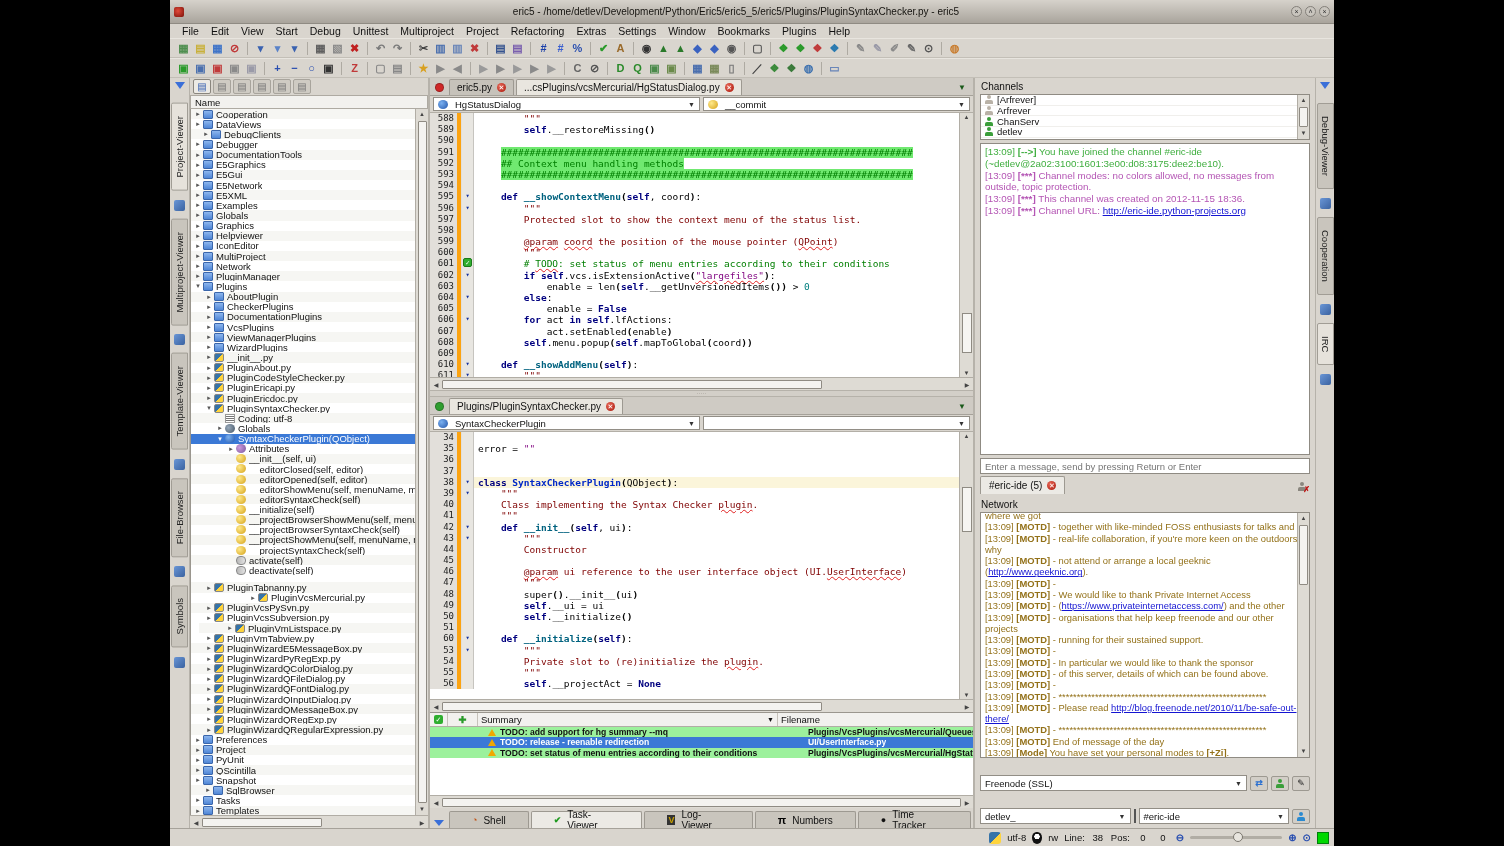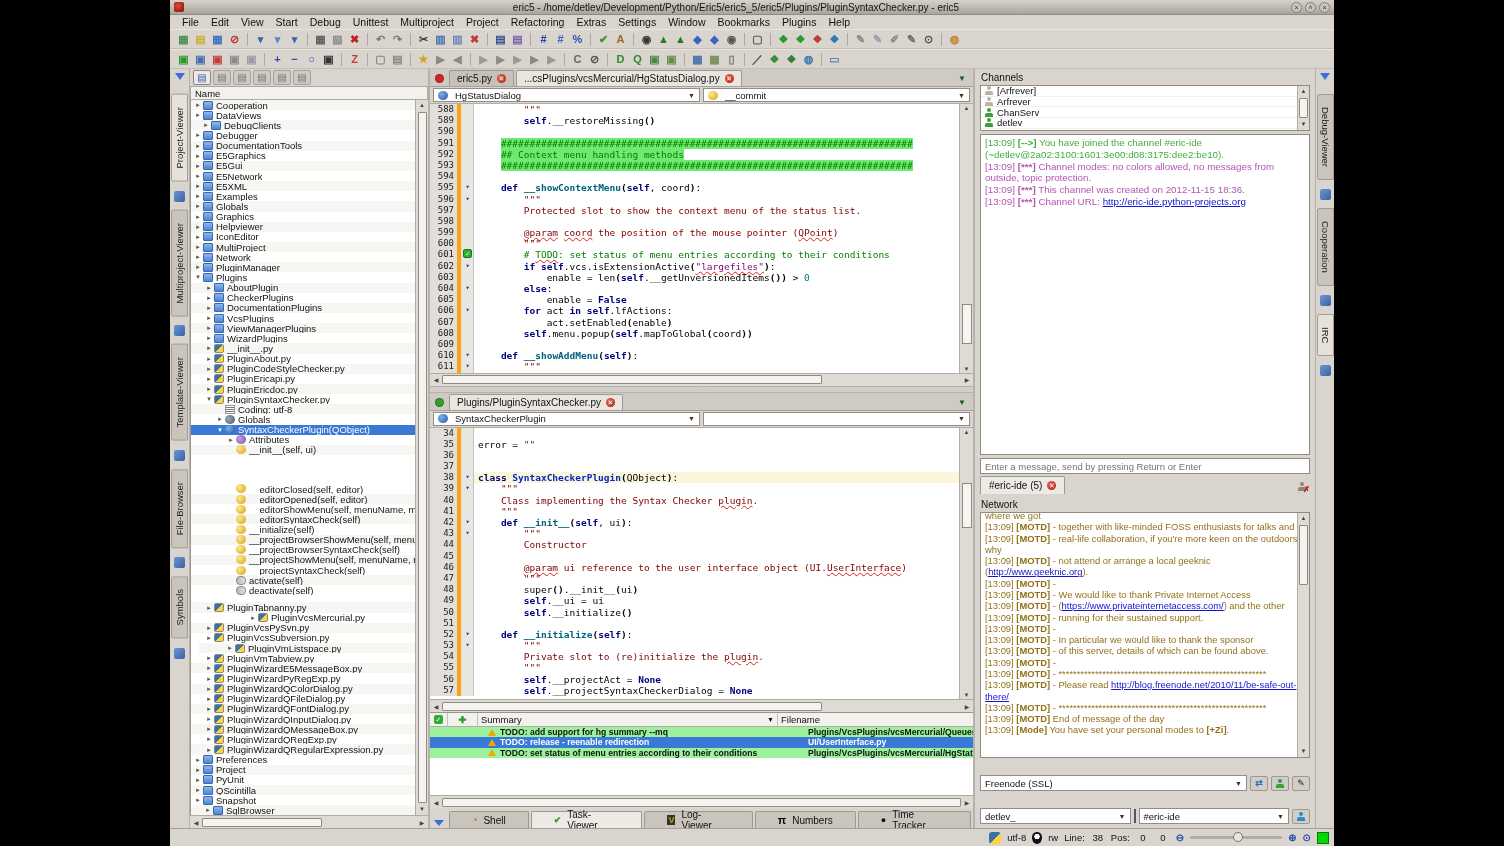--- a/index.html
+++ b/index.html
@@ -1,19 +1,19 @@
 <!DOCTYPE html>
 <html><head>
 <meta charset="utf-8">
 <style>
 *{box-sizing:border-box;margin:0;padding:0}
 body{margin:0;background:#000;width:1504px;height:846px;overflow:hidden;font-family:"Liberation Sans",sans-serif;position:relative;font-size:11px;color:#111}
 .app{position:absolute;left:170px;top:0;width:1164px;height:846px;background:#d9d5ce;display:flex;flex-direction:column}
 
-.titlebar{height:15px;background:linear-gradient(#d6d2cb,#a9a49c);display:flex;align-items:center;padding:0 4px;border-bottom:1px solid #8f8b83;flex:none}
+.titlebar{height:24px;background:linear-gradient(#d6d2cb,#a9a49c);display:flex;align-items:center;padding:0 4px;border-bottom:1px solid #8f8b83;flex:none}
 .appicon{width:10px;height:10px;background:radial-gradient(circle at 40% 40%,#e24a3a,#7a1008);border-radius:2px;flex:none}
 .ttl{flex:1;text-align:center;font-size:10px;color:#15130f;white-space:nowrap;overflow:hidden}
 .winbtn{width:11px;height:11px;border-radius:6px;background:#c9c5be;border:1px solid #84807a;margin-left:3px;font-size:7px;line-height:9px;text-align:center;color:#333;flex:none}
 
 .menubar{height:14px;display:flex;align-items:center;background:#d9d5ce;padding-left:6px;flex:none}
 .menu-item{padding:0 6px;font-size:10.5px}
 .toolbar{height:20px;display:flex;align-items:center;background:#d9d5ce;border-top:1px solid #e8e5df;border-bottom:1px solid #c3bfb7;padding-left:5px;flex:none}
 .tbi{width:17px;height:16px;display:flex;align-items:center;justify-content:center;font-size:11px;font-weight:bold;border-radius:2px}
 .tbsep{width:1px;height:13px;background:#aeaaa2;margin:0 4px;flex:none}
 
@@ -473,21 +473,21 @@
             <div class="trow" style="padding-left: 35px;">
               <span class="texp">▸</span>
               <span class="ti ti-attrs"></span>
               <span class="tlabel">Attributes</span>
             </div>
             <div class="trow" style="padding-left: 35px;">
               <span class="texp"></span>
               <span class="ti ti-method"></span>
               <span class="tlabel">__init__(self, ui)</span>
             </div>
-            <div class="trow" style="padding-left: 35px; margin-top: 29px;">
+            <div class="trow" style="padding-left: 35px;">
               <span class="texp"></span>
               <span class="ti ti-method"></span>
               <span class="tlabel">__editorClosed(self, editor)</span>
             </div>
             <div class="trow" style="padding-left: 35px;">
               <span class="texp"></span>
               <span class="ti ti-method"></span>
               <span class="tlabel">__editorOpened(self, editor)</span>
             </div>
             <div class="trow" style="padding-left: 35px;">
@@ -773,26 +773,25 @@
               <div class="cline"><span class="lnum">42</span><span class="chg"></span><span class="fold">▾</span><span class="ctext"><span class="tk pl">    </span><span class="tk kw">def </span><span class="tk fn">__init__</span><span class="tk br">(</span><span class="tk kw">self</span><span class="tk pl">, ui</span><span class="tk br">)</span><span class="tk pl">:</span></span></div>
               <div class="cline"><span class="lnum">43</span><span class="chg"></span><span class="fold">▾</span><span class="ctext"><span class="tk str">        """</span></span></div>
               <div class="cline"><span class="lnum">44</span><span class="chg"></span><span class="fold"></span><span class="ctext"><span class="tk str">        Constructor</span></span></div>
               <div class="cline"><span class="lnum">45</span><span class="chg"></span><span class="fold"></span><span class="ctext"></span></div>
               <div class="cline"><span class="lnum">46</span><span class="chg"></span><span class="fold"></span><span class="ctext"><span class="tk str">        </span><span class="tk str msp">@param</span><span class="tk str"> ui reference to the user interface object (UI.</span><span class="tk str msp">UserInterface</span><span class="tk str">)</span></span></div>
               <div class="cline"><span class="lnum">47</span><span class="chg"></span><span class="fold"></span><span class="ctext"><span class="tk str">        """</span></span></div>
               <div class="cline"><span class="lnum">48</span><span class="chg"></span><span class="fold"></span><span class="ctext"><span class="tk pl">        super</span><span class="tk br">()</span><span class="tk pl">.__init__</span><span class="tk br">(</span><span class="tk pl">ui</span><span class="tk br">)</span></span></div>
               <div class="cline"><span class="lnum">49</span><span class="chg"></span><span class="fold"></span><span class="ctext"><span class="tk pl">        </span><span class="tk kw">self</span><span class="tk pl">.__ui = ui</span></span></div>
               <div class="cline"><span class="lnum">50</span><span class="chg"></span><span class="fold"></span><span class="ctext"><span class="tk pl">        </span><span class="tk kw">self</span><span class="tk pl">.__initialize</span><span class="tk br">()</span></span></div>
               <div class="cline"><span class="lnum">51</span><span class="chg"></span><span class="fold"></span><span class="ctext"></span></div>
-              <div class="cline"><span class="lnum">52</span><span class="chg"></span><span class="fold">▾</span><span class="ctext"><span class="tk pl">    </span><span class="tk kw">def </span><span class="tk fn">__initialize</span><span class="tk br">(</span><span class="tk kw">self</span><span class="tk br">)</span><span class="tk pl">:</span></span></div>
+              <div class="cline"><span class="lnum">60</span><span class="chg"></span><span class="fold">▾</span><span class="ctext"><span class="tk pl">    </span><span class="tk kw">def </span><span class="tk fn">__initialize</span><span class="tk br">(</span><span class="tk kw">self</span><span class="tk br">)</span><span class="tk pl">:</span></span></div>
               <div class="cline"><span class="lnum">53</span><span class="chg"></span><span class="fold">▾</span><span class="ctext"><span class="tk str">        """</span></span></div>
               <div class="cline"><span class="lnum">54</span><span class="chg"></span><span class="fold"></span><span class="ctext"><span class="tk str">        Private slot to (re)initialize the </span><span class="tk str msp">plugin</span><span class="tk str">.</span></span></div>
               <div class="cline"><span class="lnum">55</span><span class="chg"></span><span class="fold"></span><span class="ctext"><span class="tk str">        """</span></span></div>
               <div class="cline"><span class="lnum">56</span><span class="chg"></span><span class="fold"></span><span class="ctext"><span class="tk pl">        </span><span class="tk kw">self</span><span class="tk pl">.__projectAct = </span><span class="tk kw">None</span></span></div>
-              <div class="cline"><span class="lnum">57</span><span class="chg"></span><span class="fold"></span><span class="ctext"><span class="tk pl">        </span><span class="tk kw">self</span><span class="tk pl">.__projectSyntaxCheckerDialog = </span><span class="tk kw">None</span></span></div>
             </div>
           <div class="evsb">
             <span style="font-size:6px;margin-top:1px">▲</span>
             <span class="thumb" style="top:55px;height:45px"></span>
             <span style="font-size:6px;margin-top:auto;margin-bottom:1px">▼</span>
           </div>
         </div>
         <div class="hsb">
           <span class="arr">◀</span>
           <span class="thumb" style="width:380px"></span>
@@ -915,20 +914,21 @@
       <div class="gtitle" style="margin-top:4px">Network</div>
       <div class="whitebox netbox">
         <div class="inner" id="netmsgs">
             <div class="msg m-n"><span>where we got</span></div>
             <div class="msg m-n"><span>[13:09] </span><span class="mb">[MOTD]</span><span> - together with like-minded FOSS enthusiasts for talks and</span></div>
             <div class="msg m-n"><span>[13:09] </span><span class="mb">[MOTD]</span><span> - real-life collaboration, if you're more keen on the outdoors why</span></div>
             <div class="msg m-n"><span>[13:09] </span><span class="mb">[MOTD]</span><span> - not attend or arrange a local geeknic (</span><span class="mlink">http://www.geeknic.org</span><span>).</span></div>
             <div class="msg m-n"><span>[13:09] </span><span class="mb">[MOTD]</span><span> -</span></div>
             <div class="msg m-n"><span>[13:09] </span><span class="mb">[MOTD]</span><span> - We would like to thank Private Internet Access</span></div>
             <div class="msg m-n"><span>[13:09] </span><span class="mb">[MOTD]</span><span> - (</span><span class="mlink">https://www.privateinternetaccess.com/</span><span>) and the other</span></div>
+            <div class="msg m-n"><span>[13:09] </span><span class="mb">[MOTD]</span><span> - organisations that help keep freenode and our other projects</span></div>
             <div class="msg m-n"><span>[13:09] </span><span class="mb">[MOTD]</span><span> - running for their sustained support.</span></div>
             <div class="msg m-n"><span>[13:09] </span><span class="mb">[MOTD]</span><span> -</span></div>
             <div class="msg m-n"><span>[13:09] </span><span class="mb">[MOTD]</span><span> - In particular we would like to thank the sponsor</span></div>
             <div class="msg m-n"><span>[13:09] </span><span class="mb">[MOTD]</span><span> - of this server, details of which can be found above.</span></div>
             <div class="msg m-n"><span>[13:09] </span><span class="mb">[MOTD]</span><span> -</span></div>
             <div class="msg m-n"><span>[13:09] </span><span class="mb">[MOTD]</span><span> - *********************************************************</span></div>
             <div class="msg m-n"><span>[13:09] </span><span class="mb">[MOTD]</span><span> - Please read </span><span class="mlink">http://blog.freenode.net/2010/11/be-safe-out-there/</span></div>
             <div class="msg m-n"><span>[13:09] </span><span class="mb">[MOTD]</span><span> - *********************************************************</span></div>
             <div class="msg m-n"><span>[13:09] </span><span class="mb">[MOTD]</span><span> End of message of the day</span></div>
             <div class="msg m-n"><span>[13:09] </span><span class="mb">[Mode]</span><span> You have set your personal modes to </span><span class="mb">[+Zi]</span><span>.</span></div>

